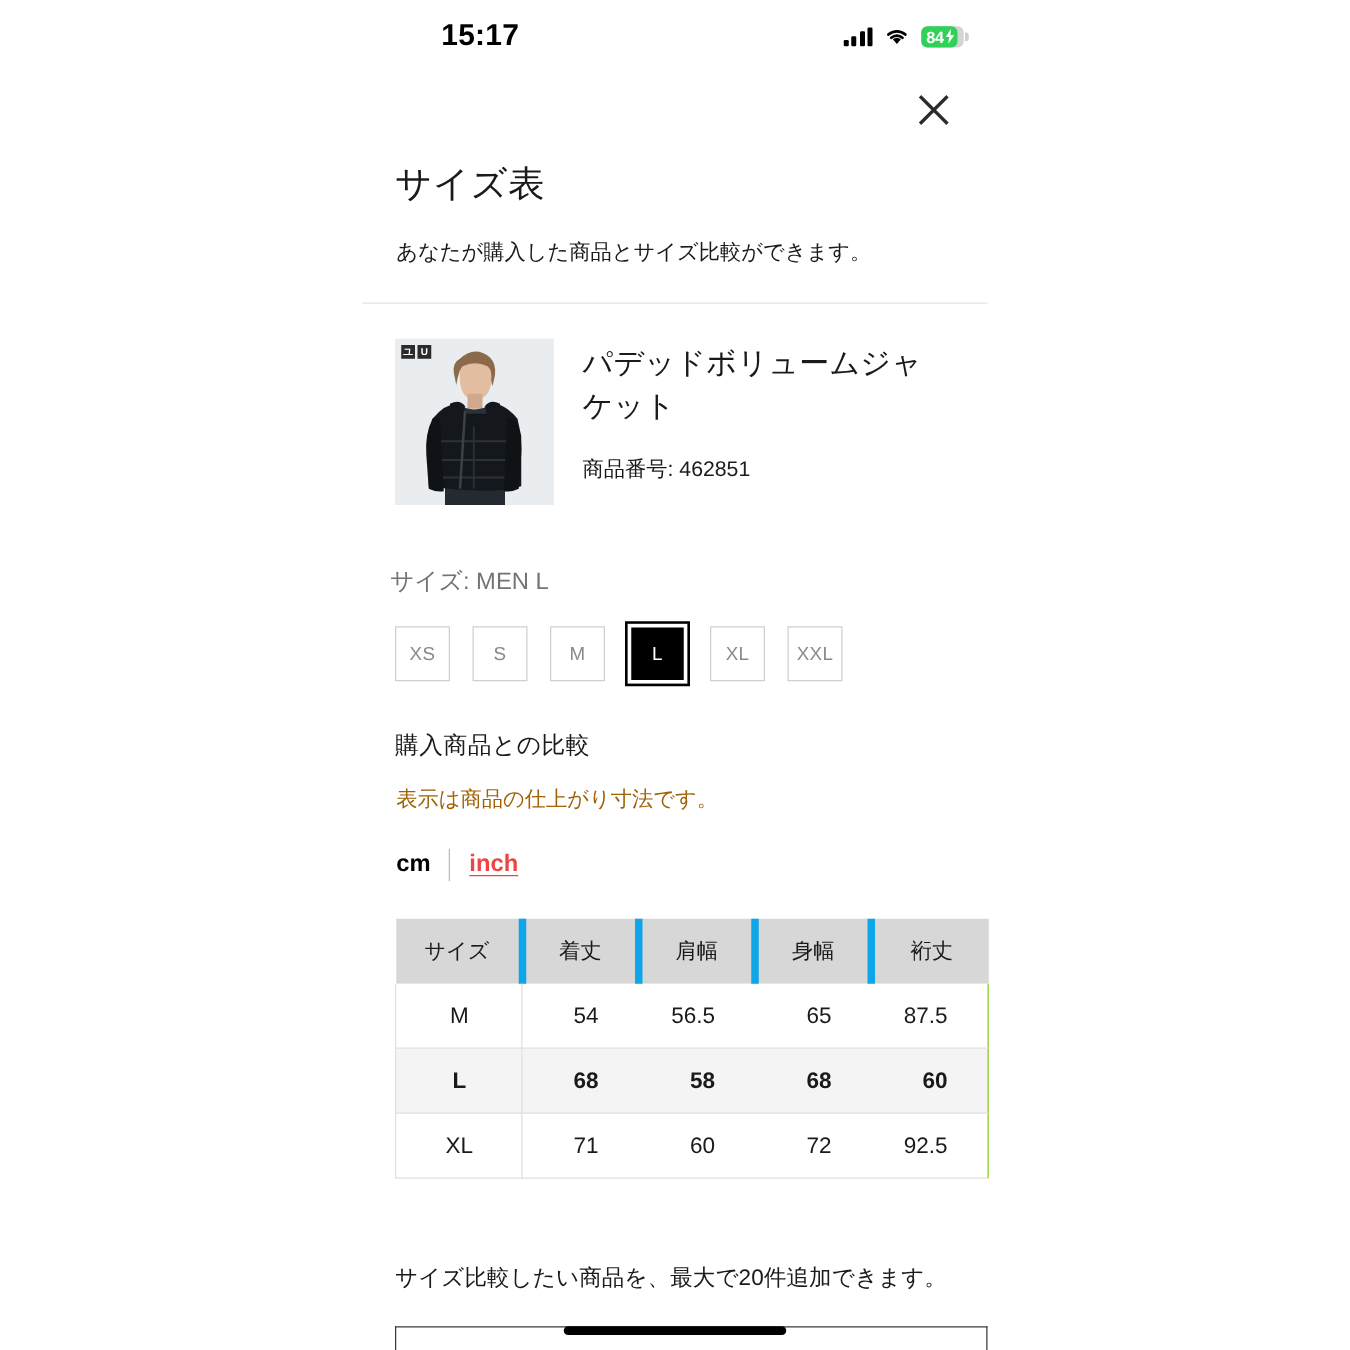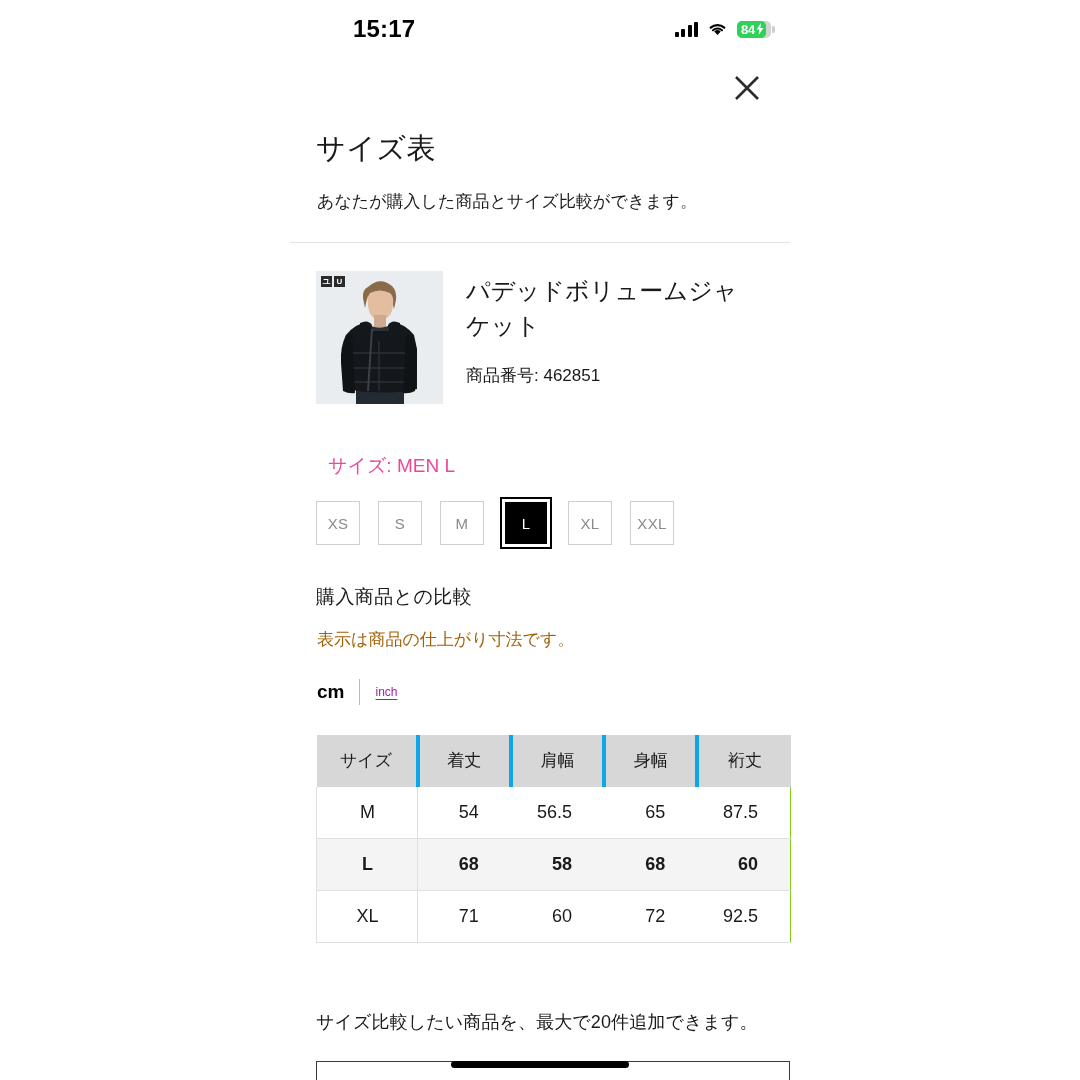--- a/index.html
+++ b/index.html
@@ -201,22 +201,22 @@
   .prod-code {
     font-size: 17px;
     color: #1a1a1a;
     margin: 22px 0 0 0;
     line-height: 1.3;
   }
 
   
   .size-label {
     font-size: 19px;
-    color: #ec4899;
-    margin: 50px 0 0 38px;
+    color: #737373;
+    margin: 50px 0 0 22px;
     line-height: 1.3;
   }
   .size-row {
     display: flex;
     gap: 18px;
     margin: 22px 0 0 26px;
   }
   .size-chip {
     width: 44px;
     height: 44px;
@@ -269,26 +269,27 @@
     color: #000;
     line-height: 1;
   }
   .unit-sep {
     width: 1px;
     height: 26px;
     background: #bcbcbc;
     margin: 0 15px;
   }
   .unit-inch {
-    font-size: 12px;
-    color: #a21caf;
+    font-size: 19px;
+    color: #ef4444;
     text-decoration: underline;
     text-underline-offset: 3px;
     cursor: pointer;
     line-height: 1;
+    font-weight: bold;
   }
 
   
   .table-wrap {
     margin: 30px 0 0 26px;
     width: 475px;
   }
   table.size-table {
     border-collapse: collapse;
     width: 475px;
@@ -299,21 +300,21 @@
     height: 52px;
     font-weight: 400;
     font-size: 18px;
     color: #1a1a1a;
     box-sizing: border-box;
   }
   table.size-table thead th {
     background: #d7d7d7;
     font-size: 17px;
     text-align: center;
-    border-right: 4px solid #0ea5e9;
+    border-right: 6px solid #0ea5e9;
     padding: 0;
   }
   table.size-table thead th:last-child { border-right: none; }
   table.size-table thead th.col-size { width: 101px; }
 
   table.size-table tbody td {
     background: #ffffff;
     border-bottom: 1px solid #e0e0e0;
     text-align: right;
     padding-right: 32px;

